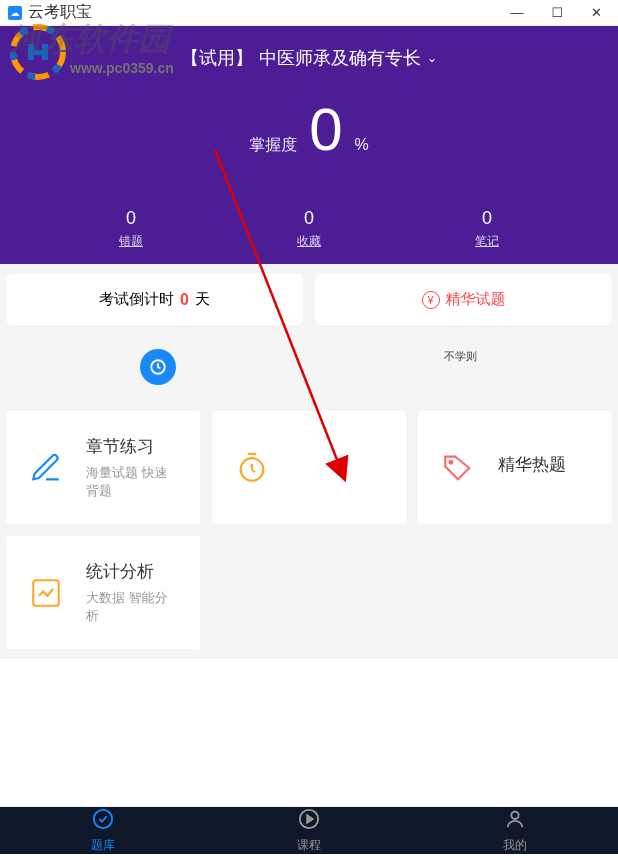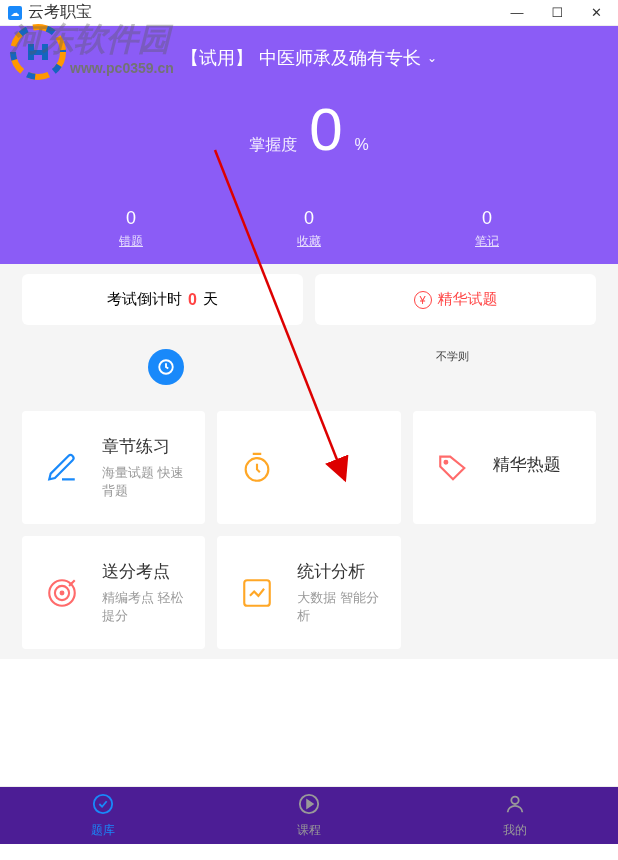--- a/index.html
+++ b/index.html
@@ -4,55 +4,55 @@
   <style>
     * { margin: 0; padding: 0; box-sizing: border-box; font-family: "Microsoft YaHei", sans-serif; }
     body { width: 618px; height: 860px; background: #fff; position: relative; overflow: hidden; }
     
     .titlebar { height: 26px; background: #fff; display: flex; align-items: center; padding: 0 8px; border-bottom: 1px solid #eee; }
     .titlebar-icon { width: 14px; height: 14px; background: #1989FA; border-radius: 2px; margin-right: 6px; display: flex; align-items: center; justify-content: center; color: #fff; font-size: 9px; }
     .titlebar-title { font-size: 16px; color: #333; flex: 1; }
     .win-controls { display: flex; gap: 28px; padding-right: 8px; }
     .win-btn { font-size: 13px; color: #333; cursor: pointer; }
     
-    .header { background: #8b5cf6; color: #fff; padding: 20px 12px 14px; position: relative; }
+    .header { background: #4c1d95; color: #fff; padding: 20px 12px 14px; position: relative; }
     .course-title { text-align: center; font-size: 18px; margin-bottom: 30px; display: flex; justify-content: center; align-items: center; gap: 6px; }
     .chevron { font-size: 12px; }
     
     .mastery { text-align: center; display: flex; justify-content: center; align-items: baseline; gap: 12px; margin-bottom: 48px; }
     .mastery-label { font-size: 16px; opacity: 0.9; }
     .mastery-value { font-size: 60px; font-weight: 300; line-height: 1; }
     .mastery-pct { font-size: 16px; opacity: 0.9; }
     
     .stats { display: flex; justify-content: space-around; padding: 0 30px; }
     .stat { text-align: center; }
     .stat-value { font-size: 18px; margin-bottom: 4px; }
     .stat-label { font-size: 12px; opacity: 0.8; text-decoration: underline; }
     
-    .content { padding: 0 22px 10px; background: #f5f5f5; }
+    .content { padding: 0 6px 10px; background: #f5f5f5; }
     
     .action-row { display: flex; gap: 12px; padding: 10px 0; }
     .action-card { flex: 1; background: #fff; border-radius: 6px; padding: 16px; text-align: center; font-size: 15px; display: flex; justify-content: center; align-items: center; gap: 6px; cursor: pointer; }
     .countdown-num { color: #ff4444; font-weight: bold; font-size: 16px; }
     .recharge-icon { color: #ff4444; border: 1px solid #ff4444; border-radius: 50%; width: 18px; height: 18px; display: inline-flex; align-items: center; justify-content: center; font-size: 11px; }
     .recharge-text { color: #ff4444; }
     
     .tab-row { display: flex; margin-bottom: 12px; }
     .tab { flex: 1; padding: 14px; text-align: center; color: #404040; font-size: 11px; cursor: pointer; }
     .tab.active { background: transparent; }
     .clock-circle { width: 36px; height: 36px; background: #1989FA; border-radius: 50%; display: flex; align-items: center; justify-content: center; margin: 0 auto; }
     
     .cards-grid { display: grid; grid-template-columns: 1fr 1fr 1fr; gap: 12px; }
     .feature-card { background: #fff; border-radius: 4px; padding: 24px 20px; display: flex; align-items: center; gap: 20px; cursor: pointer; }
     .feature-icon { width: 40px; height: 40px; display: flex; align-items: center; justify-content: center; }
     .feature-text { flex: 1; }
     .feature-title { font-size: 17px; color: #333; margin-bottom: 6px; }
     .feature-sub { font-size: 13px; color: #999; }
     
-    .bottom-nav { position: absolute; bottom: 16px; left: 0; right: 0; height: 58px; background: #4c1d95; border-top: 1px solid #eee; display: flex; justify-content: space-around; align-items: center; }
+    .bottom-nav { position: absolute; bottom: 6px; left: 0; right: 0; height: 48px; background: #0f172a; border-top: 1px solid #eee; display: flex; justify-content: space-around; align-items: center; }
     .nav-item { text-align: center; cursor: pointer; color: #999; }
     .nav-item.active { color: #1989FA; }
     .nav-icon { font-size: 20px; margin-bottom: 2px; }
     .nav-label { font-size: 12px; }
     
     .arrow-overlay { position: absolute; top: 140px; left: 205px; pointer-events: none; }
     
     .watermark { position: absolute; top: 18px; left: 10px; font-size: 32px; font-weight: bold; font-style: italic; color: rgba(90,90,90,0.35); pointer-events: none; z-index: 100; }
     .watermark-logo { position: absolute; top: 22px; left: 8px; z-index: 99; pointer-events: none; }
     .watermark-url { position: absolute; top: 60px; left: 70px; color: #737373; font-size: 14px; font-weight: bold; z-index: 100; pointer-events: none; }
@@ -146,34 +146,20 @@
     </div>
     <div class="feature-card">
       <div class="feature-icon">
         <svg width="34" height="34" viewBox="0 0 24 24" fill="none" stroke="#FF6B6B" stroke-width="1.5">
             <path d="M20 12l-8 8-9-9V4h7z"></path>
             <circle cx="7" cy="8" r="1" fill="#FF6B6B"></circle>
           </svg>
       </div>
       <div class="feature-text">
         <div class="feature-title">精华热题</div>
-      </div>
-    </div>
-    <div class="feature-card">
-      <div class="feature-icon">
-        <svg width="34" height="34" viewBox="0 0 24 24" fill="none" stroke="#FF6B6B" stroke-width="1.5">
-            <circle cx="12" cy="12" r="9"></circle>
-            <circle cx="12" cy="12" r="5"></circle>
-            <circle cx="12" cy="12" r="1" fill="#FF6B6B"></circle>
-            <path d="M18 6l3-3M19 5l-2 2"></path>
-          </svg>
-      </div>
-      <div class="feature-text">
-        <div class="feature-title">送分考点</div>
-        <div class="feature-sub">精编考点 轻松提分</div>
       </div>
     </div>
     <div class="feature-card">
       <div class="feature-icon">
         <svg width="34" height="34" viewBox="0 0 24 24" fill="none" stroke="#FFA726" stroke-width="1.5">
             <rect x="3" y="3" width="18" height="18" rx="2"></rect>
             <path d="M7 14l3-3 3 3 4-5"></path>
           </svg>
       </div>
       <div class="feature-text">

